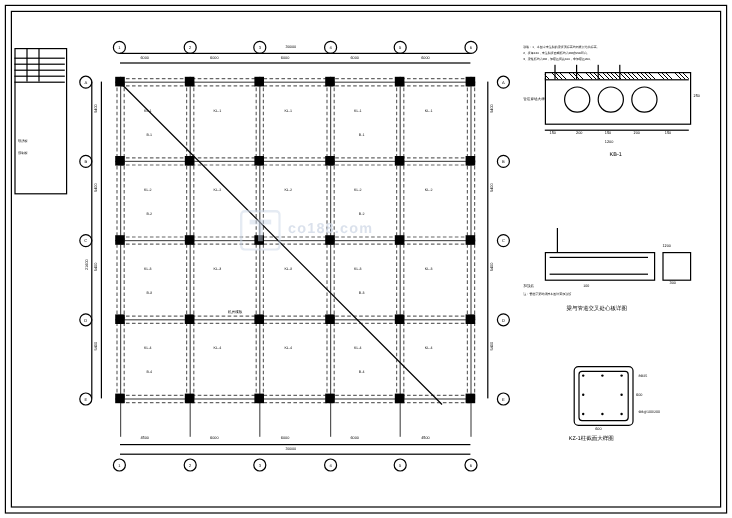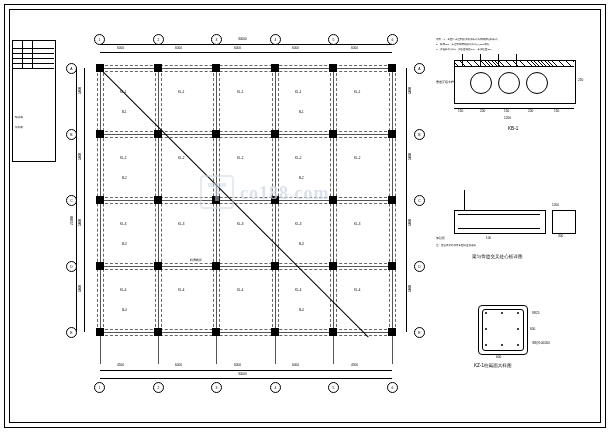--- a/index.html
+++ b/index.html
@@ -283,15 +283,15 @@
     <div class="title" style="left:4px;top:58px;">KZ-1柱截面大样图</div>
   </div>
 
   <div class="wmlogo" style="left:200px;top:175px;">
     <svg width="34" height="34" viewBox="0 0 34 34" aria-hidden="true">
       <rect x="1" y="1" width="32" height="32" rx="3" fill="none" stroke="#cdd8e8" stroke-width="2"></rect>
       <rect x="8" y="8" width="18" height="4" fill="#cdd8e8"></rect>
       <rect x="15" y="8" width="4" height="18" fill="#cdd8e8"></rect>
     </svg>
   </div>
-  <div class="wm" style="left:240px;top:183px;font-size:18px;letter-spacing:1px;font-family:Liberation Serif, serif;">co188.com</div>
+  <div class="wm" style="left:240px;top:183px;font-size:12px;letter-spacing:1px;">co188.com</div>
 
 </div>
 
 </body></html>

